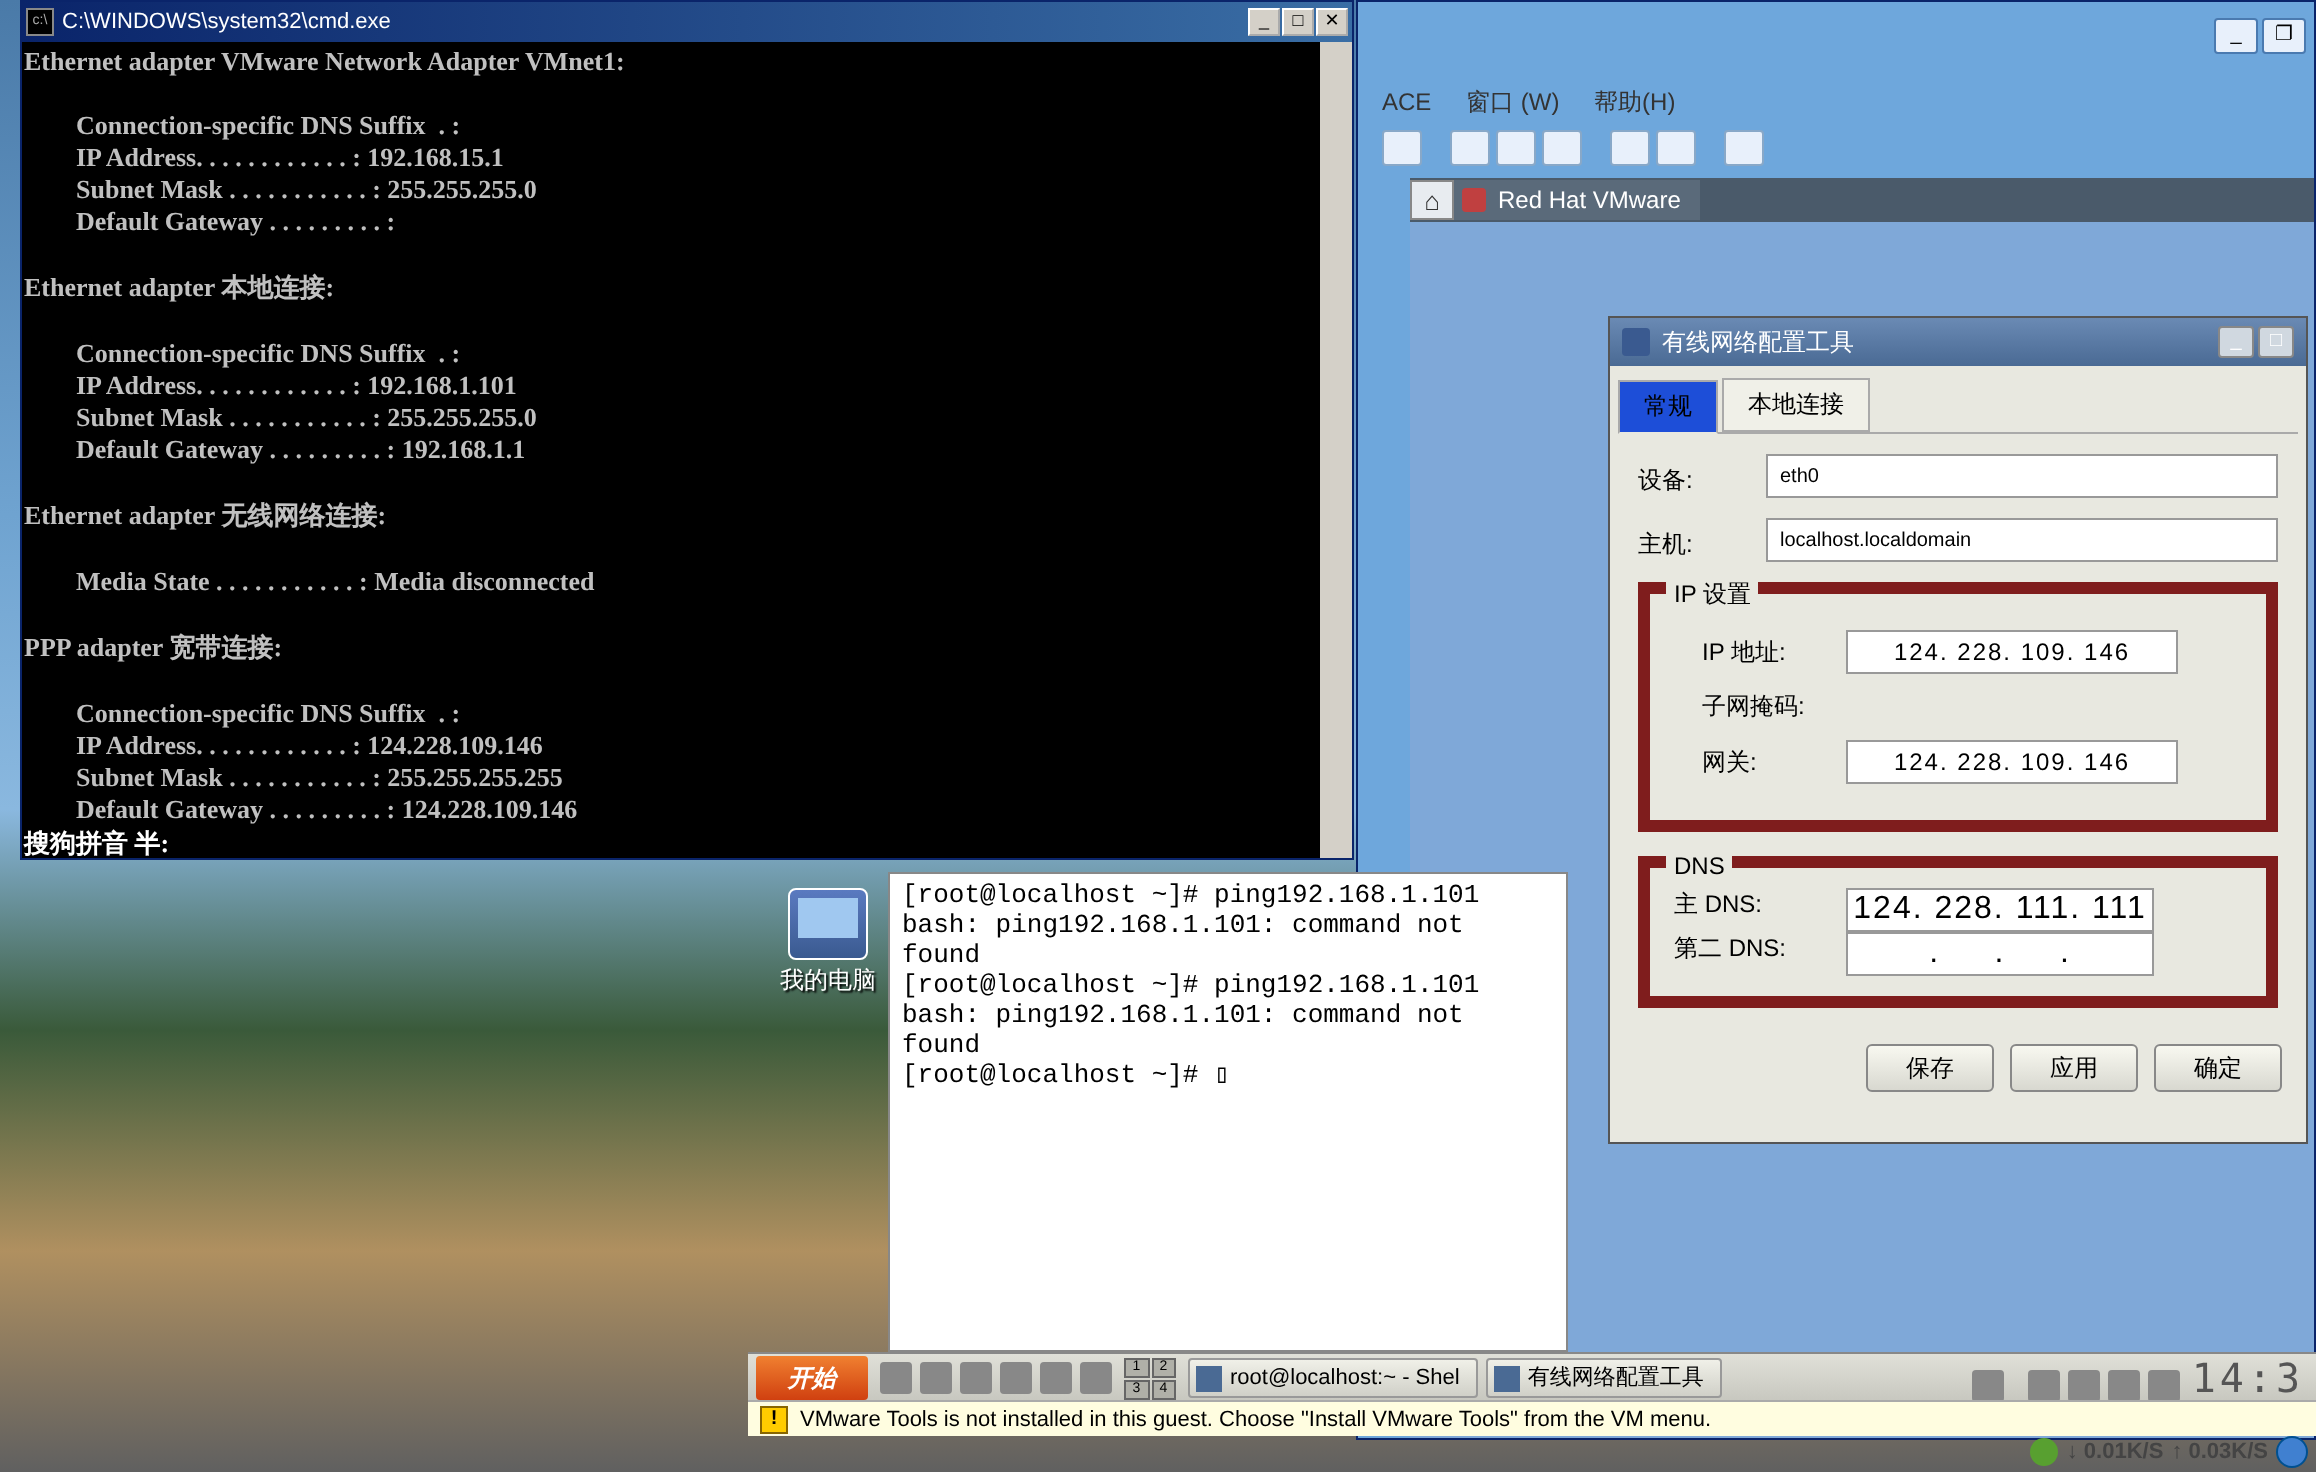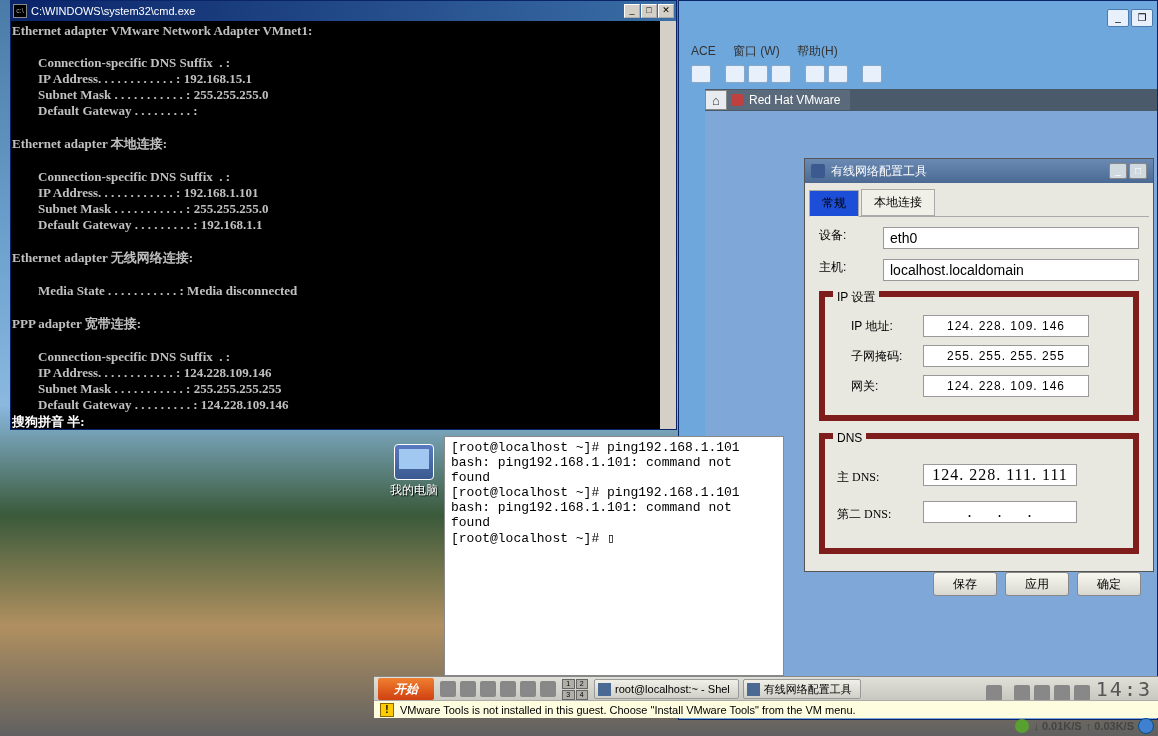--- a/index.html
+++ b/index.html
@@ -160,45 +160,45 @@
 .net-tabs {
   display: flex; margin: 6px 4px 0; border-bottom: 1px solid #aaa;
 }
 .net-tab {
   padding: 4px 12px; border: 1px solid #aaa;
   background: #f0f0e8; margin-right: 2px; font-size: 12px;
   position: relative;
 }
 .net-tab.active { background: #1d4ed8; border-bottom: 1px solid #e8e8e0; top: 1px; }
 .net-form { padding: 10px 14px; font-size: 12px; }
-.net-row { display: flex; align-items: flex-start; margin-bottom: 10px; }
+.net-row { display: flex; align-items: flex-end; margin-bottom: 10px; }
 .net-row label { width: 64px; }
 .net-row input[type=text] {
   flex: 1; height: 22px; border: 1px solid #999;
-  padding: 0 6px; font-size: 14px; background: #fff;
+  padding: 0 6px; font-size: 10px; background: #fff;
   font-family: inherit;
 }
 .fieldset {
   border: 6px solid #7f1d1d; padding: 10px 12px; margin-top: 6px;
   position: relative;
 }
 .fieldset-label {
   position: absolute; top: -8px; left: 8px; background: #e8e8e0;
   padding: 0 4px; font-size: 12px;
 }
 .chk-row { margin-bottom: 10px; display: flex; align-items: center; }
 .chk-row input { margin-right: 6px; }
 .ip-row { display: flex; align-items: center; margin: 8px 0; }
 .ip-row label { width: 86px; padding-left: 14px; }
 .ip-row input {
   width: 166px; height: 22px; border: 1px solid #999;
   text-align: center; font-size: 12px; letter-spacing: 1px;
   font-family: inherit;
 }
-.dns-row { display: flex; align-items: flex-end; margin: 15px 0; font-family: Liberation Serif, serif; }
+.dns-row { display: flex; align-items: flex-start; margin: 0 0; }
 .dns-row label { width: 86px; }
 .dns-row input {
   width: 154px; height: 22px; border: 1px solid #999;
   text-align: center; font-size: 16px; letter-spacing: 1px;
   font-family: inherit;
 }
 .dlg-buttons {
   display: flex; justify-content: flex-end; gap: 8px;
   padding: 8px 12px;
 }
@@ -338,21 +338,20 @@
       <input type="text" value="localhost.localdomain" style="">
     </div>
     <div class="fieldset">
       <div class="fieldset-label">IP 设置</div>
       <div class="ip-row">
         <label>IP 地址:</label>
         <input type="text" value="124. 228. 109. 146" style="">
       </div>
       <div class="ip-row">
         <label>子网掩码:</label>
-        <input type="text" value="255. 255. 255. 255" style="">
       </div>
       <div class="ip-row">
         <label>网关:</label>
         <input type="text" value="124. 228. 109. 146" style="">
       </div>
     </div>
     <div class="fieldset" style="margin-top:12px;">
       <div class="fieldset-label">DNS</div>
       <div class="dns-row">
         <label>主 DNS:</label>

